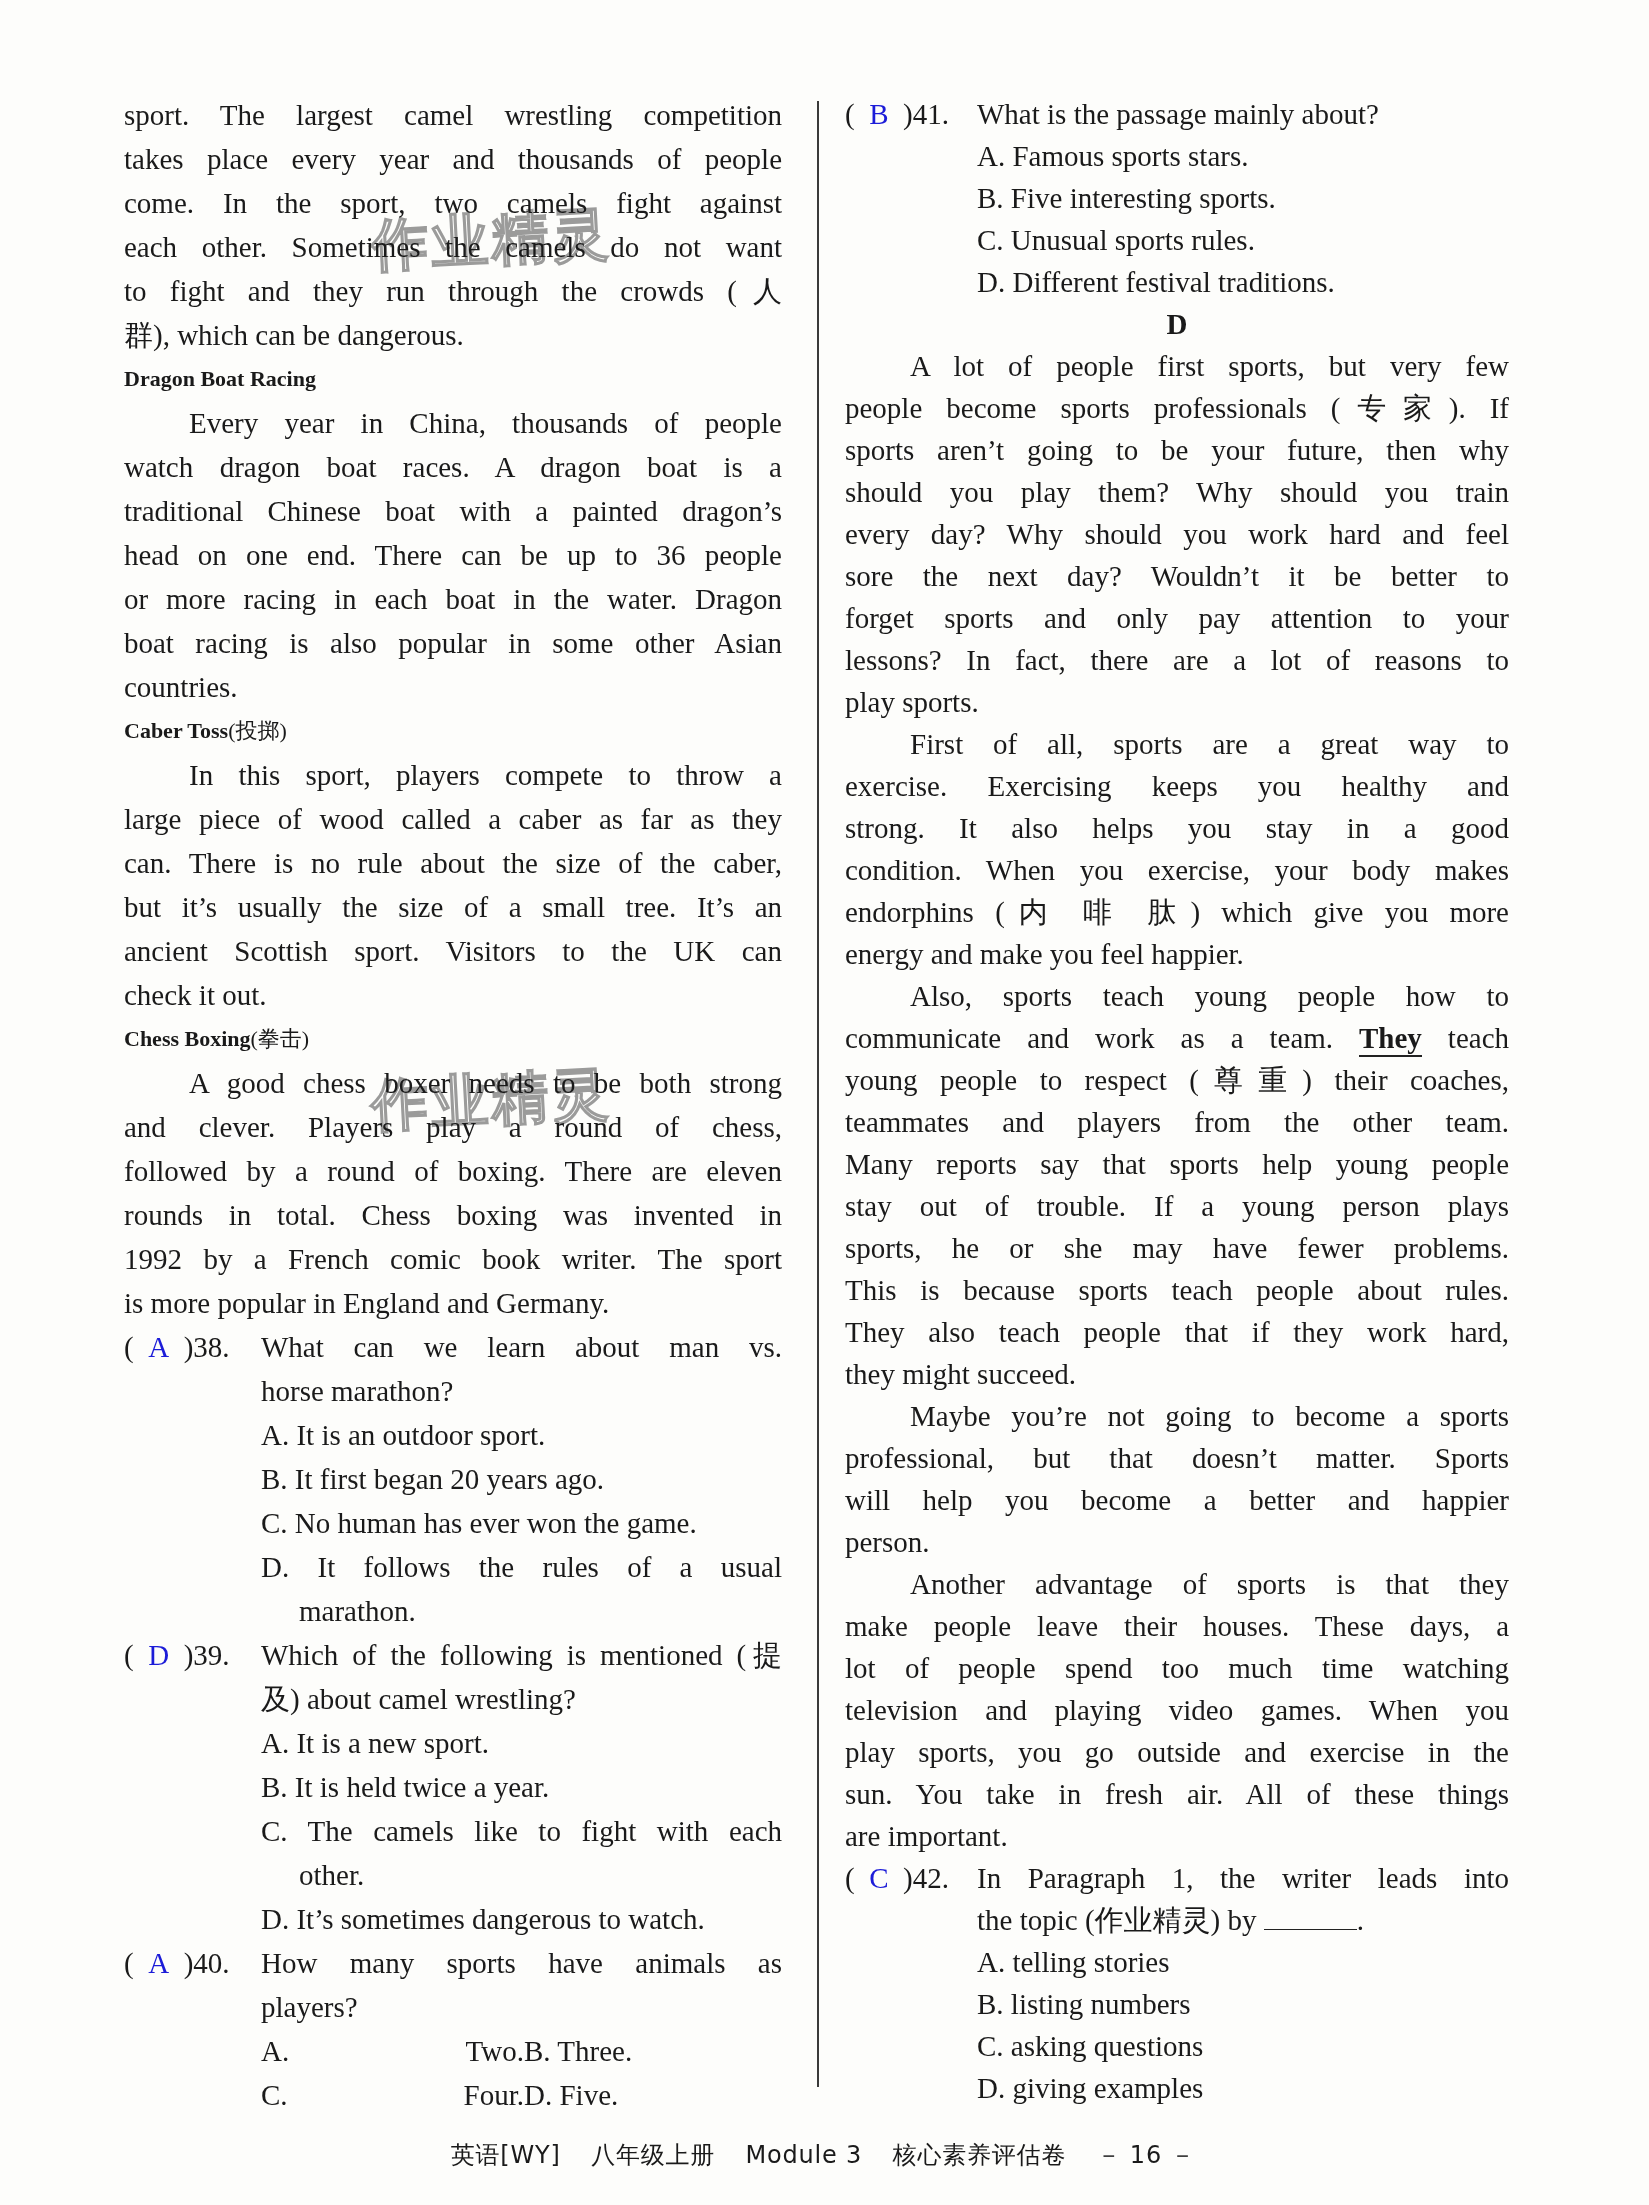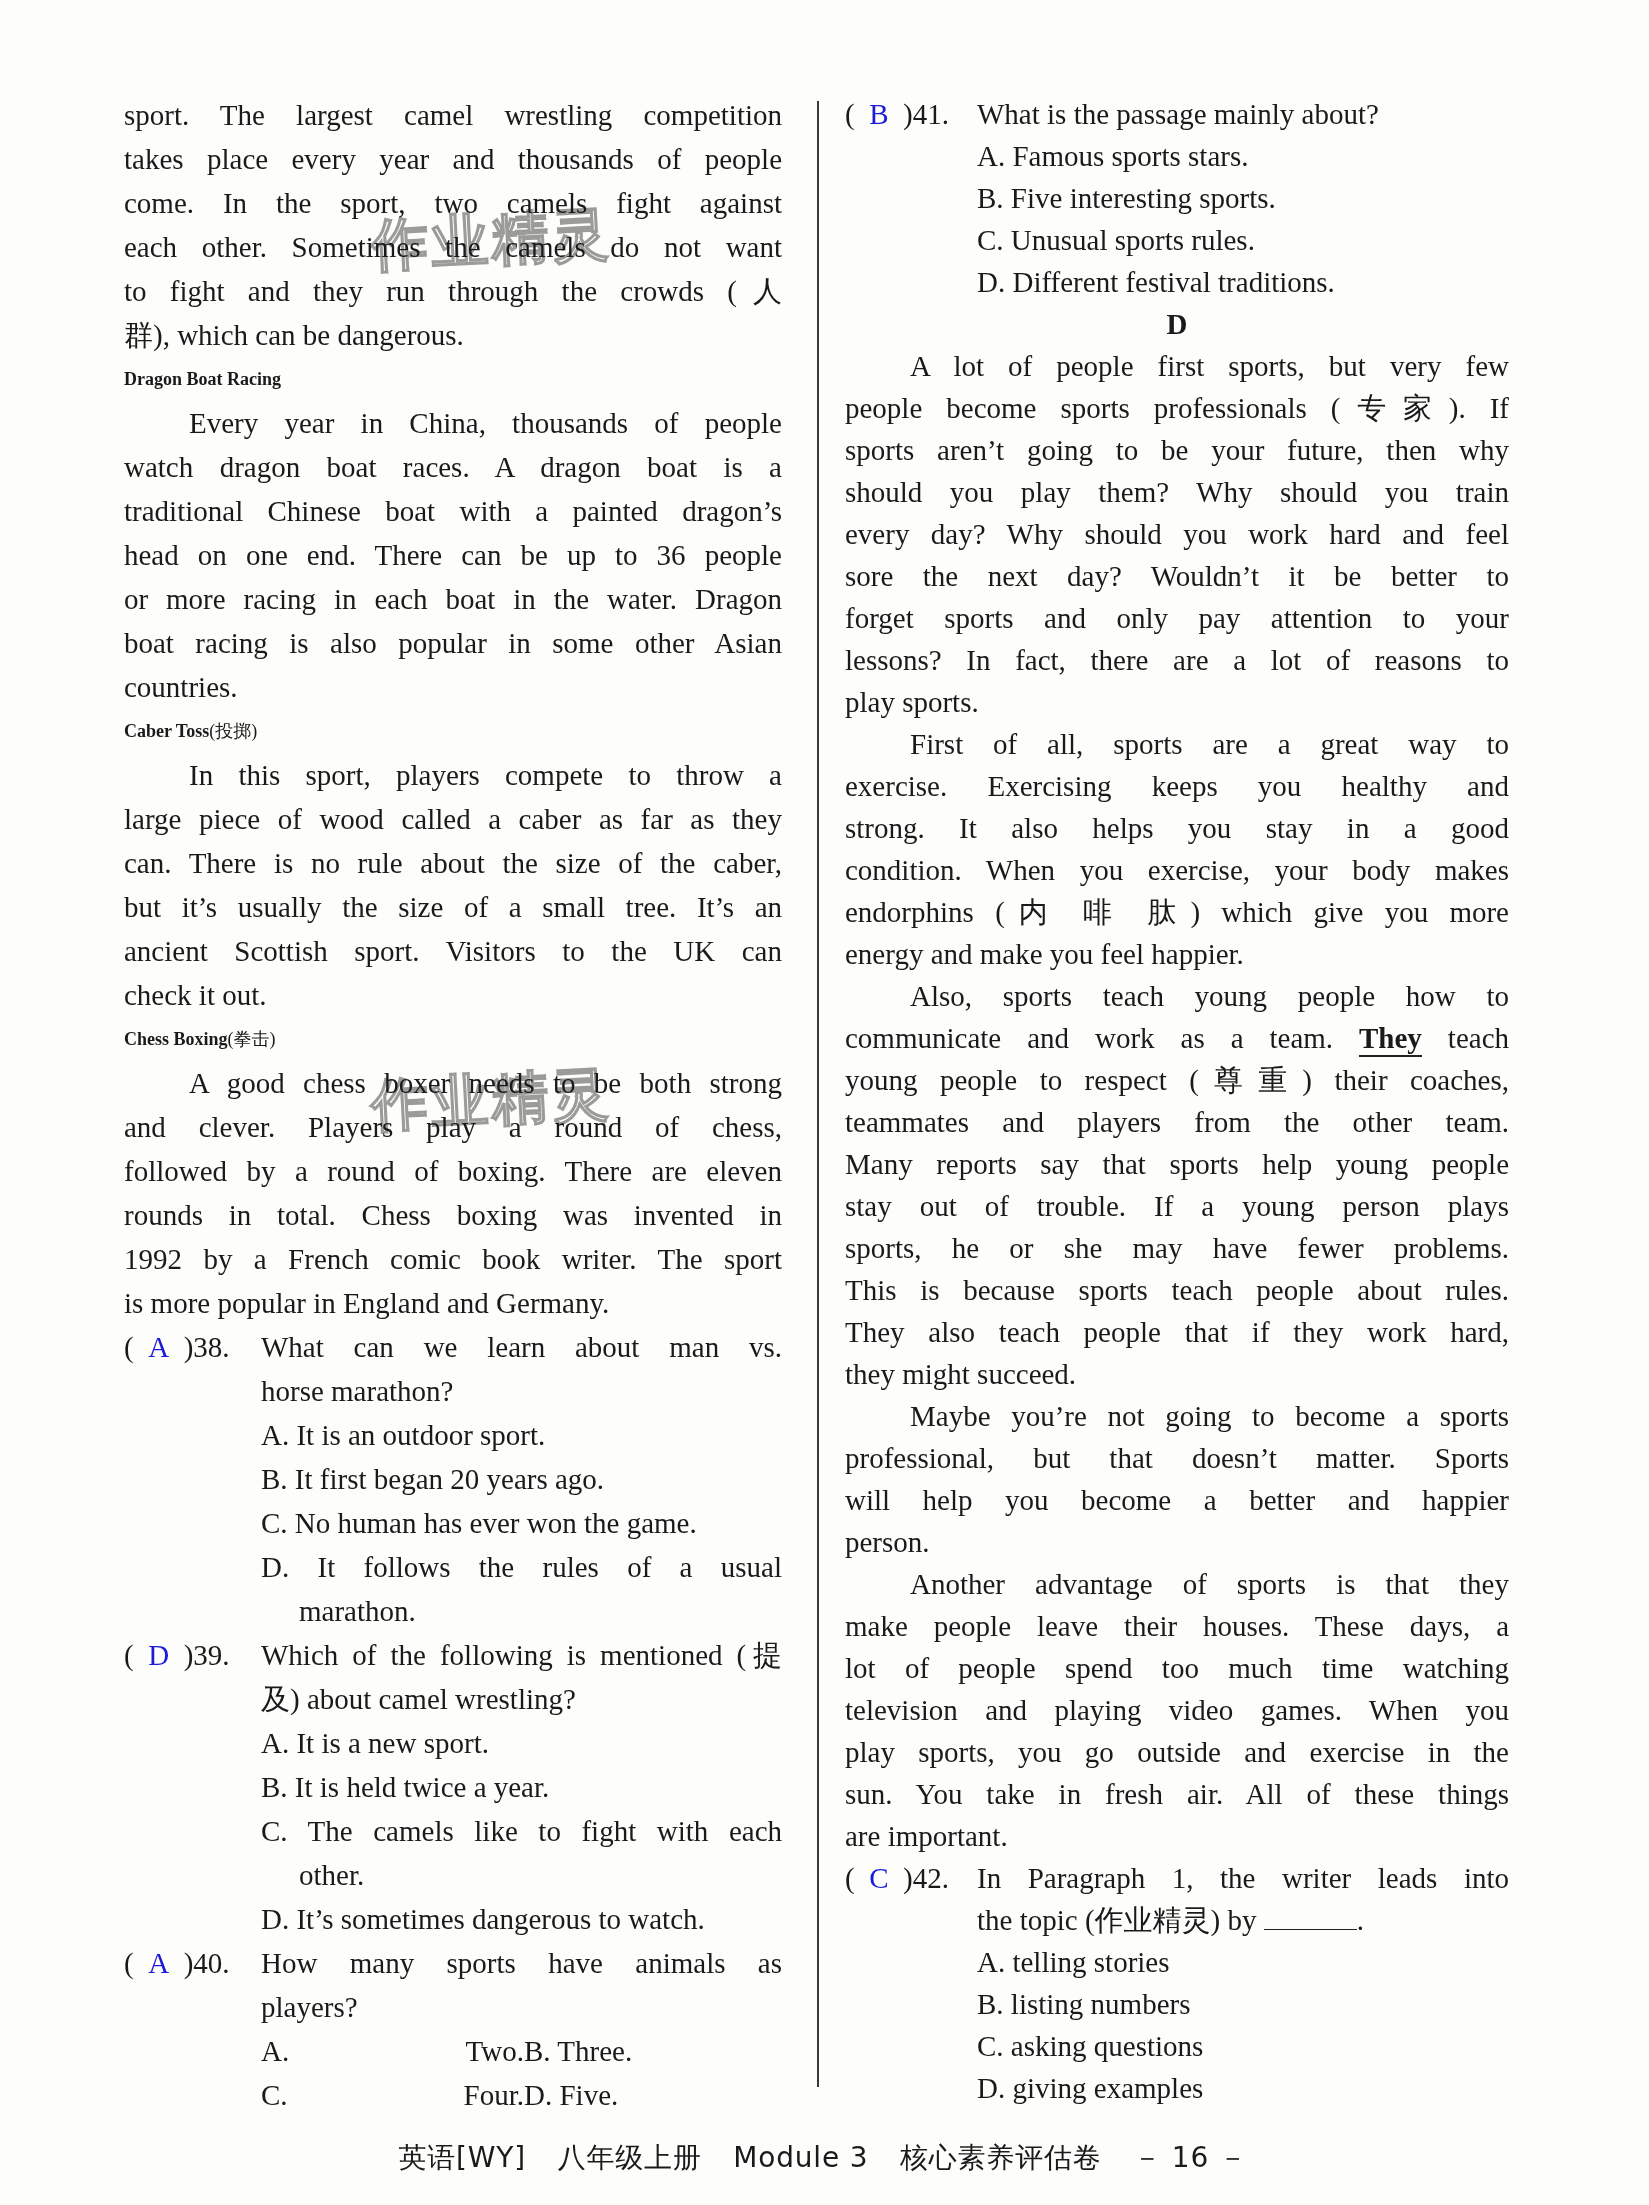--- a/index.html
+++ b/index.html
@@ -9,37 +9,37 @@
   }
   .col { position:absolute; top:93px; }
   .col-left { left:124px; width:658px; }
   .col-right { left:845px; width:664px; }
   .divider { position:absolute; left:817px; top:101px; width:2.4px; height:1986px; background:#3a3a3a; }
   .line { font-size:29px; text-align:justify; text-align-last:justify; white-space:nowrap; overflow:visible; }
   .col-left .line { height:44px; line-height:44px; }
   .col-right .line { height:42px; line-height:42px; }
   .line.last { text-align-last:left; }
   .indent { padding-left:65px; }
-  .heading { font-weight:bold; font-size:18px; text-align:left; text-align-last:left; }
+  .heading { font-weight:bold; font-size:22px; text-align:left; text-align-last:left; }
   .heading .cn { font-weight:normal; }
   .center { text-align:center; text-align-last:center; font-weight:bold; }
   .q-row { position:relative; }
   .q-row .paren { position:absolute; left:0; }
   .q-row .ans { color:#1c1cd8; }
   .q-text { padding-left:137px; }
   .opt { padding-left:137px; text-align:left; text-align-last:left; }
   .opt-wrap { padding-left:175px; text-align:left; text-align-last:left; }
   .col-right .q-text { padding-left:132px; }
   .col-right .opt { padding-left:132px; }
   .opt-pair { display:flex; padding-left:137px; }
   .opt-pair span { display:inline-block; }
   .opt-pair span:first-child { width:263px; }
   .bold-u { font-weight:bold; border-bottom:2.4px solid #222; padding-bottom:0; line-height:1.1; display:inline-block; }
   .blank { display:inline-block; width:93px; border-bottom:1.6px solid #222; height:24px; vertical-align:baseline; }
-  .footer { position:absolute; top:2139px; left:0; width:1646px; text-align:center; font-size:28px; font-family:"DejaVu Sans","Liberation Sans",sans-serif; letter-spacing:0.8px; }
+  .footer { position:absolute; top:2139px; left:0; width:1646px; text-align:center; font-size:24px; font-family:"DejaVu Sans","Liberation Sans",sans-serif; letter-spacing:0.8px; }
   .footer span { margin:0 11px; }
   .watermark { position:absolute; font-family:"DejaVu Sans",sans-serif; font-weight:bold; font-size:57px; color:transparent;
     -webkit-text-stroke:1.3px #8a8a8a; opacity:0.85; letter-spacing:3.2px; transform:rotate(-3deg); pointer-events:none; }
 </style>
 </head>
 <body>
 
 <div class="divider"></div>
 
 <div class="watermark" style="left:371px;top:202px;">作业精灵</div>

